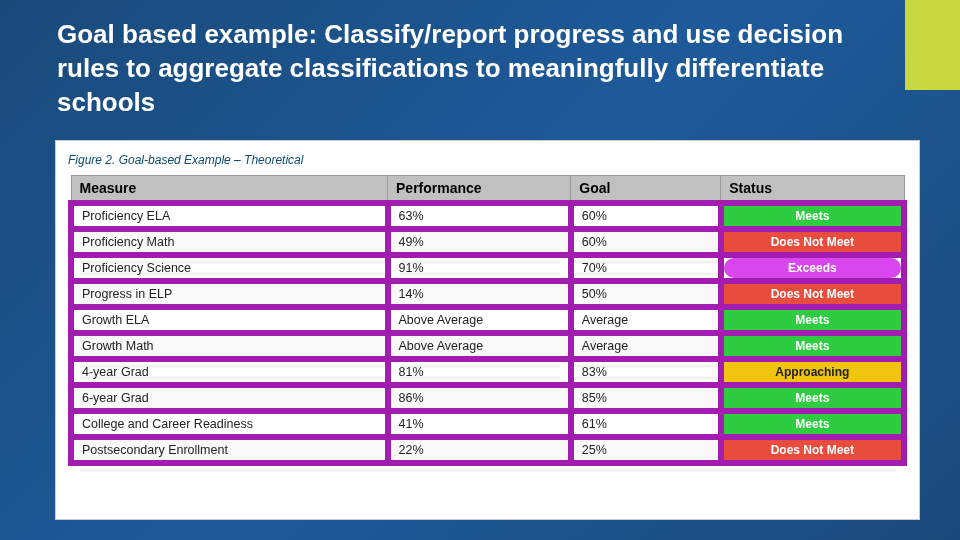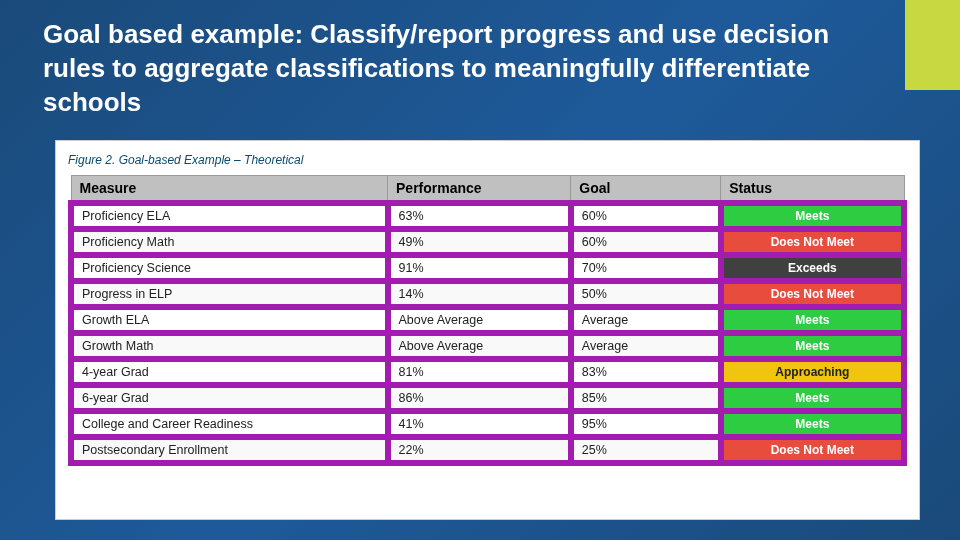--- a/index.html
+++ b/index.html
@@ -24,21 +24,21 @@
       top: 0;
       right: 0;
       width: 55px;
       height: 90px;
       background: #c8d840;
     }
 
     .title-section {
       position: absolute;
       top: 18px;
-      left: 43px;
+      left: 57px;
       right: 75px;
       color: white;
     }
 
     .title-text {
       font-size: 26px;
       font-weight: bold;
       line-height: 1.3;
       color: white;
     }
@@ -93,21 +93,21 @@
     .status-cell {
       padding: 3px 6px;
       font-weight: bold;
       color: white;
       text-align: center;
       font-size: 12px;
     }
 
     .status-meets { background: #2ecc40; }
     .status-does-not-meet { background: #e74c3c; }
-    .status-exceeds { background: #404040; }
+    .status-exceeds { background: #d946ef; border-radius: 10px; }
     .status-approaching { background: #f1c40f; color: #222; }
 
     .col-measure { width: 38%; }
     .col-performance { width: 22%; }
     .col-goal { width: 18%; }
     .col-status { width: 22%; }
   </style>
 </head>
 <body>
 
@@ -191,21 +191,21 @@
             <td>6-year Grad</td>
             <td>86%</td>
             <td>85%</td>
             <td style="padding: 0px;">
               <div class="status-cell status-meets">Meets</div>
             </td>
           </tr>
           <tr>
             <td>College and Career Readiness</td>
             <td>41%</td>
-            <td>95%</td>
+            <td>61%</td>
             <td style="padding: 0px;">
               <div class="status-cell status-meets">Meets</div>
             </td>
           </tr>
           <tr>
             <td>Postsecondary Enrollment</td>
             <td>22%</td>
             <td>25%</td>
             <td style="padding: 0px;">
               <div class="status-cell status-does-not-meet">Does Not Meet</div>

